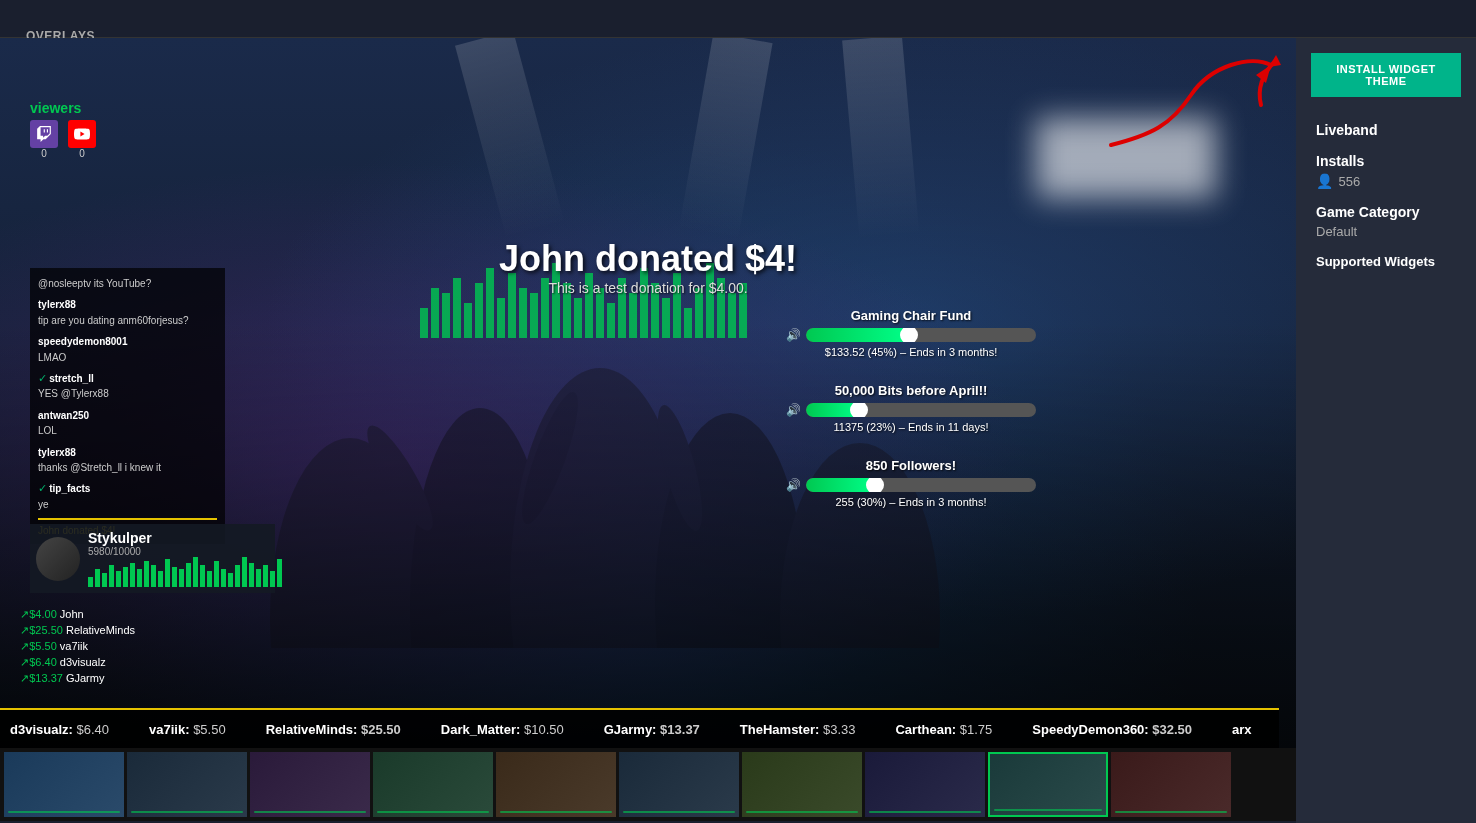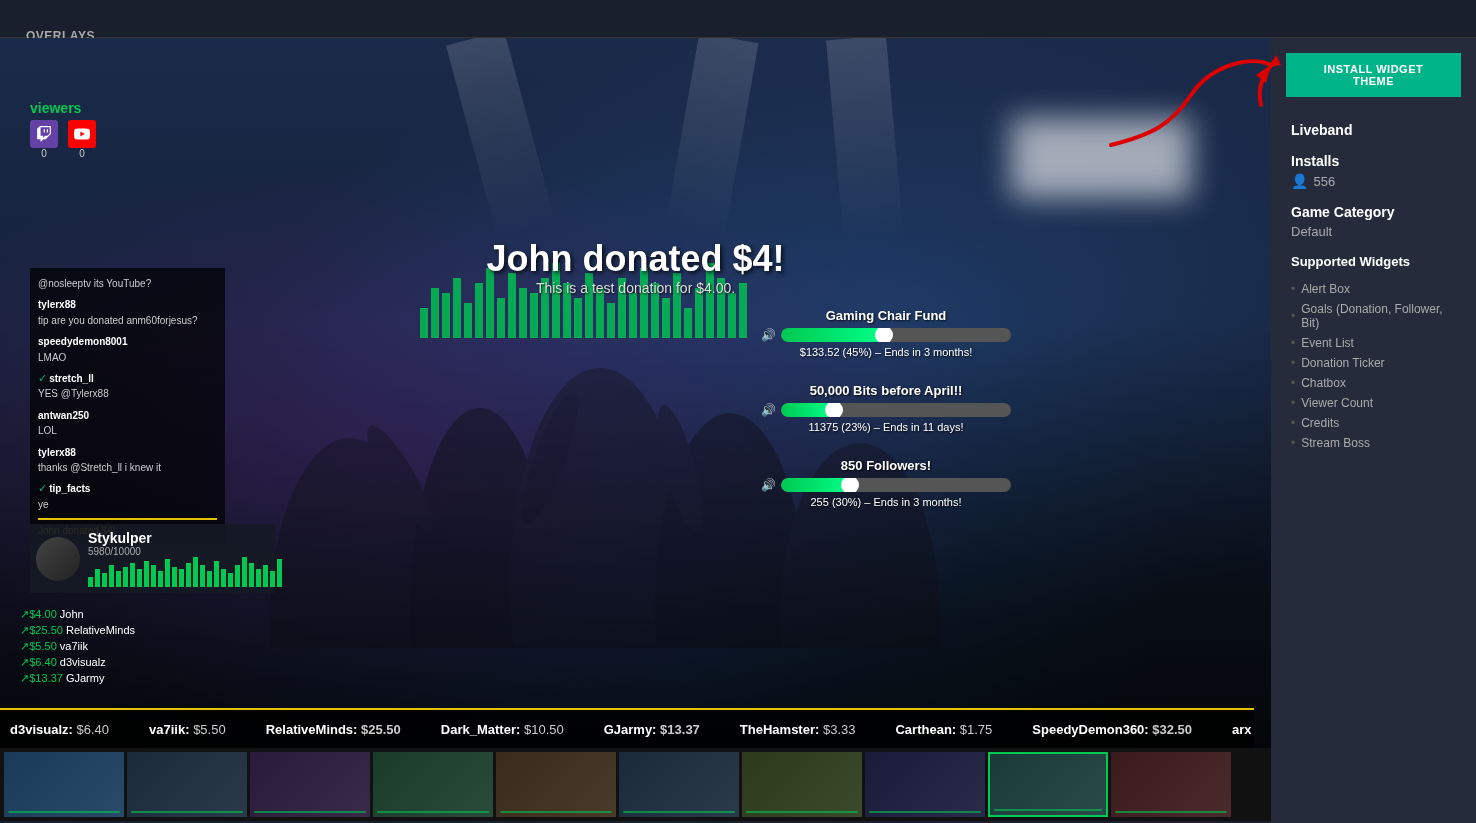--- a/index.html
+++ b/index.html
@@ -300,21 +300,21 @@
       cursor: pointer;
       position: relative;
       overflow: hidden;
     }
     .thumbnail.active {
       border: 2px solid #00c851;
     }
 
     
     .right-sidebar {
-      width: 205px;
+      width: 180px;
       background: #252b3a;
       padding: 0;
       display: flex;
       flex-direction: column;
     }
 
     
     .install-area {
       padding: 15px;
       display: flex;
@@ -467,21 +467,21 @@
           </div>
         </div>
       </div>
 
       <div class="chat-overlay">
         <div class="chat-msg">
           <span class="chat-text">@nosleeptv its YouTube?</span>
         </div>
         <div class="chat-msg">
           <span class="chat-username">tylerx88</span><br>
-          <span class="chat-text">tip are you donated anm60forjesus?</span>
+          <span class="chat-text">tip are you dating anm60forjesus?</span>
         </div>
         <div class="chat-msg">
           <span class="chat-username">speedydemon8001</span><br>
           <span class="chat-text">LMAO</span>
         </div>
         <div class="chat-msg">
           <span class="chat-mod">✓</span><span class="chat-username">stretch_ll</span><br>
           <span class="chat-text">YES @Tylerx88</span>
         </div>
         <div class="chat-msg">
@@ -719,30 +719,20 @@
       <div class="sidebar-installs">
         <span class="person-icon">👤</span>
         <span>556</span>
       </div>
 
       <div class="sidebar-section-title">Game Category</div>
       <div class="sidebar-value">Default</div>
 
       <div class="supported-widgets">
         <h4>Supported Widgets</h4>
-        <ul id="widget-list">
-            <li>Alert Box</li>
-            <li>Goals (Donation, Follower, Bit)</li>
-            <li>Event List</li>
-            <li>Donation Ticker</li>
-            <li>Chatbox</li>
-            <li>Viewer Count</li>
-            <li>Credits</li>
-            <li>Stream Boss</li>
-          </ul>
       </div>
     </div>
   </div>
 </div>
 
 <svg style="position:fixed;top:45px;right:185px;pointer-events:none;z-index:999;" width="200" height="120" viewBox="0 0 200 120">
   <path d="M 180 20 C 160 10, 120 20, 100 50 C 80 80, 60 90, 20 100" stroke="#dd0000" stroke-width="4" fill="none" stroke-linecap="round"></path>
   <polygon points="180,20 165,30 175,38" fill="#dd0000"></polygon>
 
   <path d="M 170 60 C 165 40, 175 25, 185 15" stroke="#dd0000" stroke-width="4" fill="none" stroke-linecap="round"></path>

